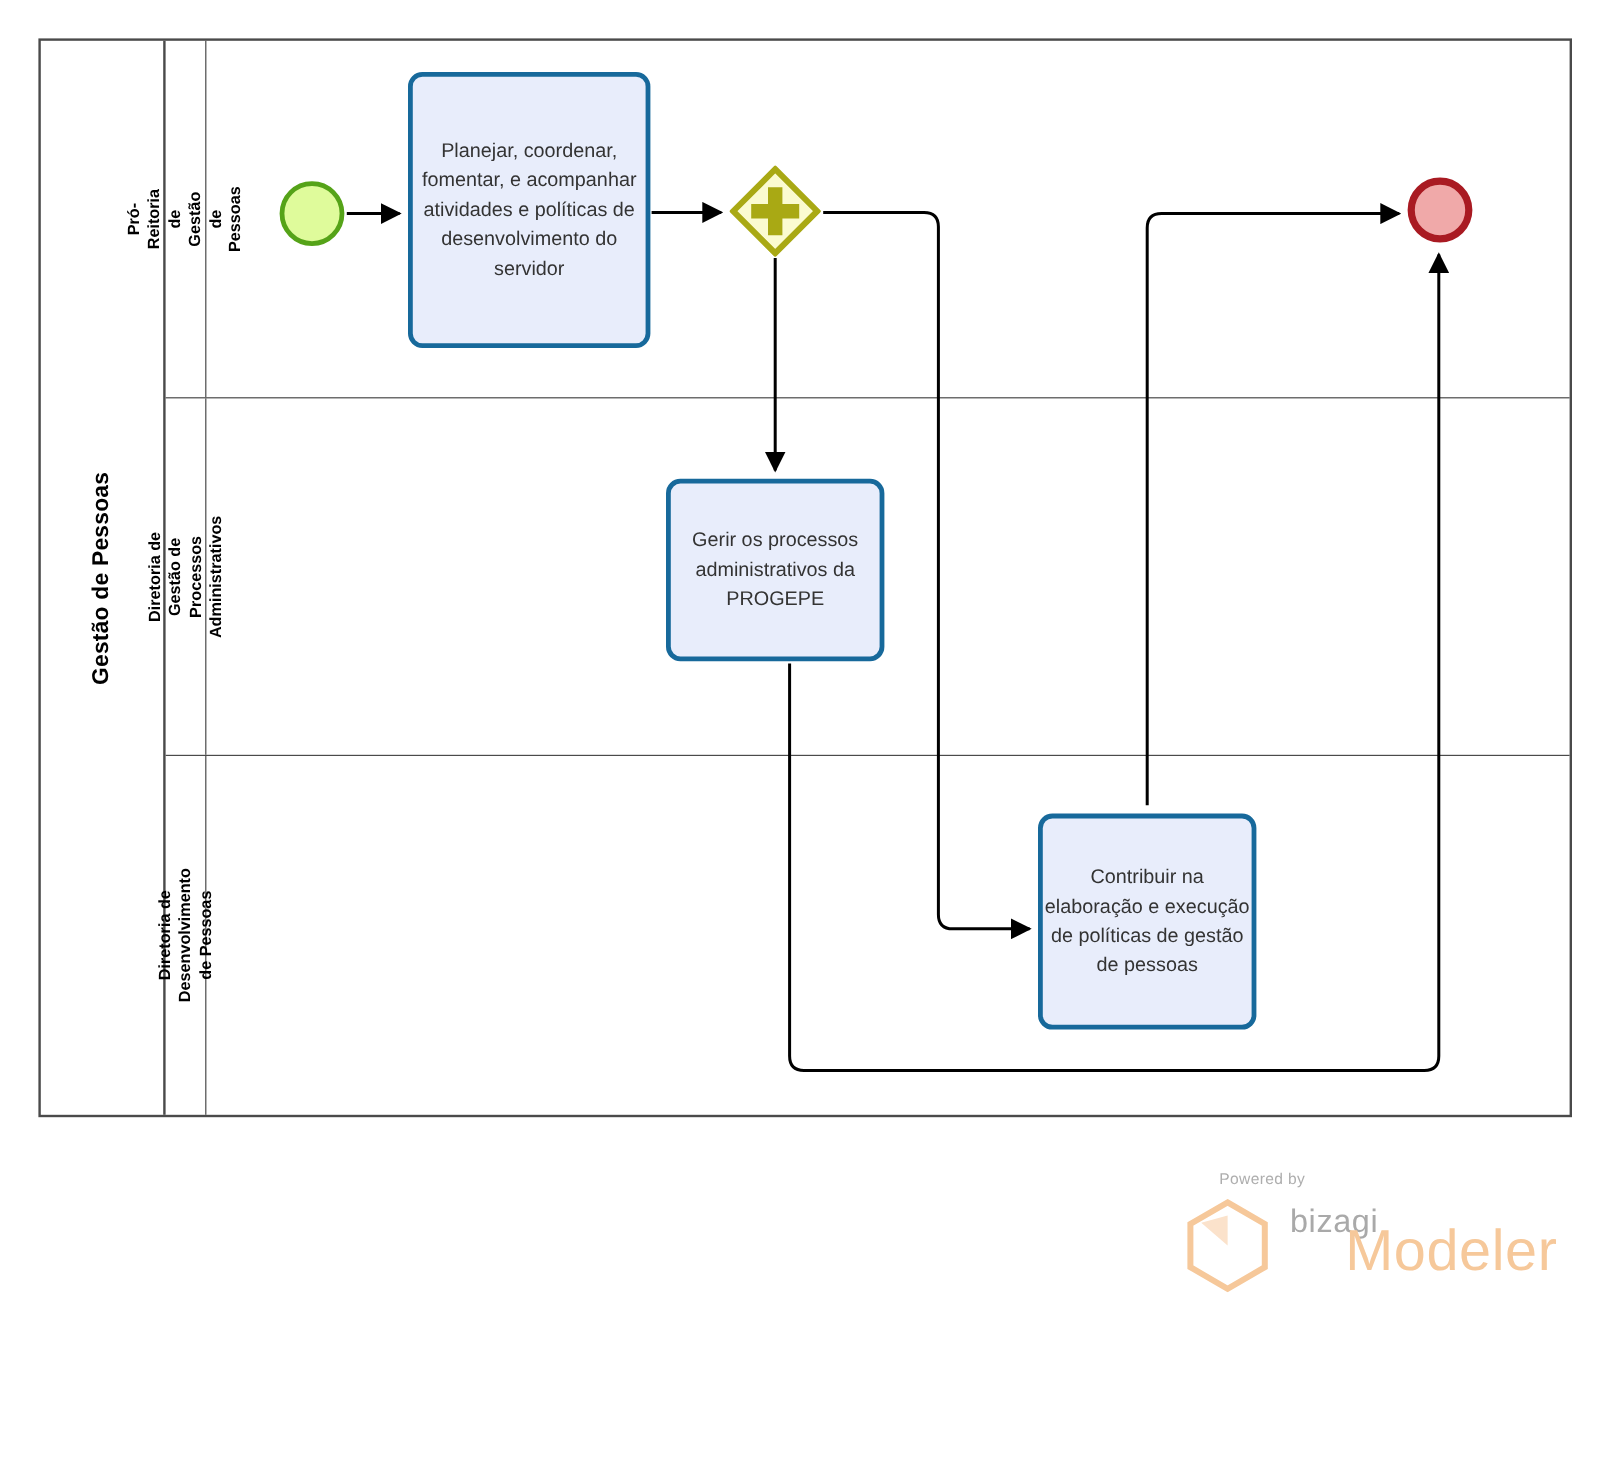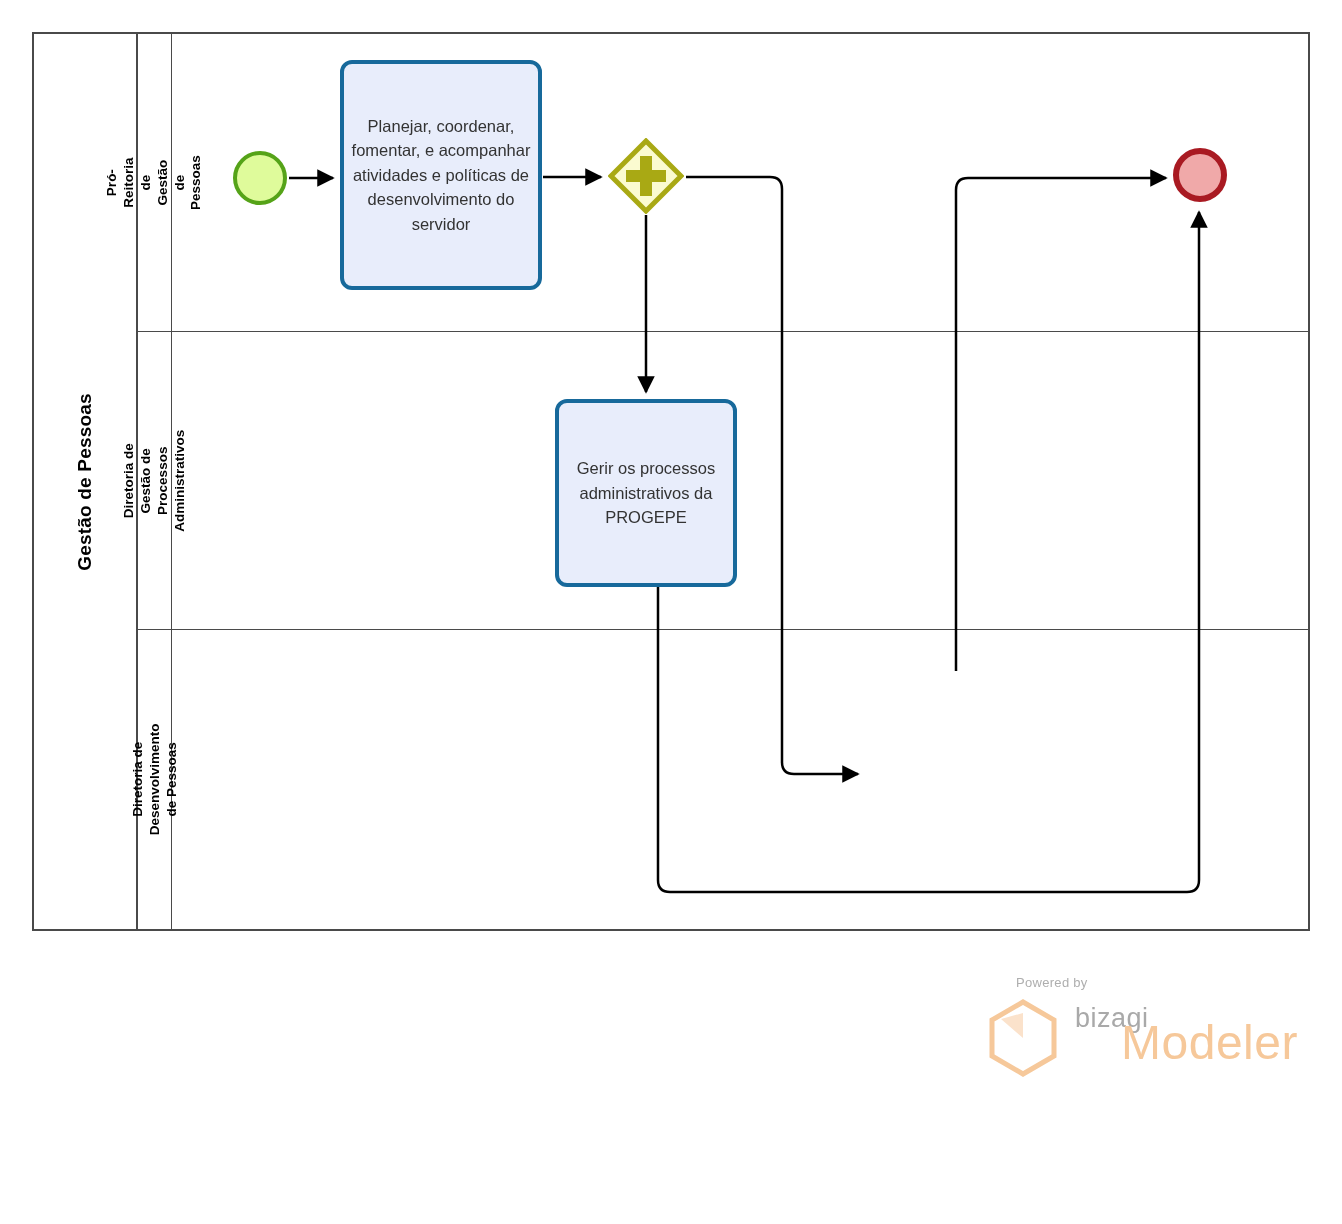--- a/index.html
+++ b/index.html
@@ -151,21 +151,21 @@
   .task-plan {
     left: 340px;
     top: 60px;
     width: 202px;
     height: 230px;
   }
   .task-gerir {
     left: 555px;
     top: 399px;
     width: 182px;
-    height: 188px;
+    height: 152px;
   }
   .task-contrib {
     left: 865px;
     top: 678px;
     width: 182px;
     height: 180px;
   }
 
   
   .watermark {
@@ -274,20 +274,23 @@
   </svg>
 
   <div class="task task-plan">
     <span>Planejar, coordenar, fomentar, e acompanhar atividades e políticas de desenvolvimento do servidor</span>
   </div>
 
   <div class="task task-gerir">
     <span>Gerir os processos administrativos da PROGEPE</span>
   </div>
 
+  <div class="task task-contrib">
+    <span>Contribuir na elaboração e execução de políticas de gestão de pessoas</span>
+  </div>
 
   <div class="watermark">
     <div class="wm-powered">Powered by</div>
 
     <svg class="wm-hex" viewBox="0 0 72 78" xmlns="http://www.w3.org/2000/svg">
       <polygon points="36,3 67,21 67,57 36,75 5,57 5,21" fill="none" stroke="#f6c89a" stroke-width="5"></polygon>
       <polygon points="14,20 36,39 36,14" fill="#fbe2cb"></polygon>
       <polygon points="14,26 34,43 14,52" fill="#ffffff"></polygon>
     </svg>
 

